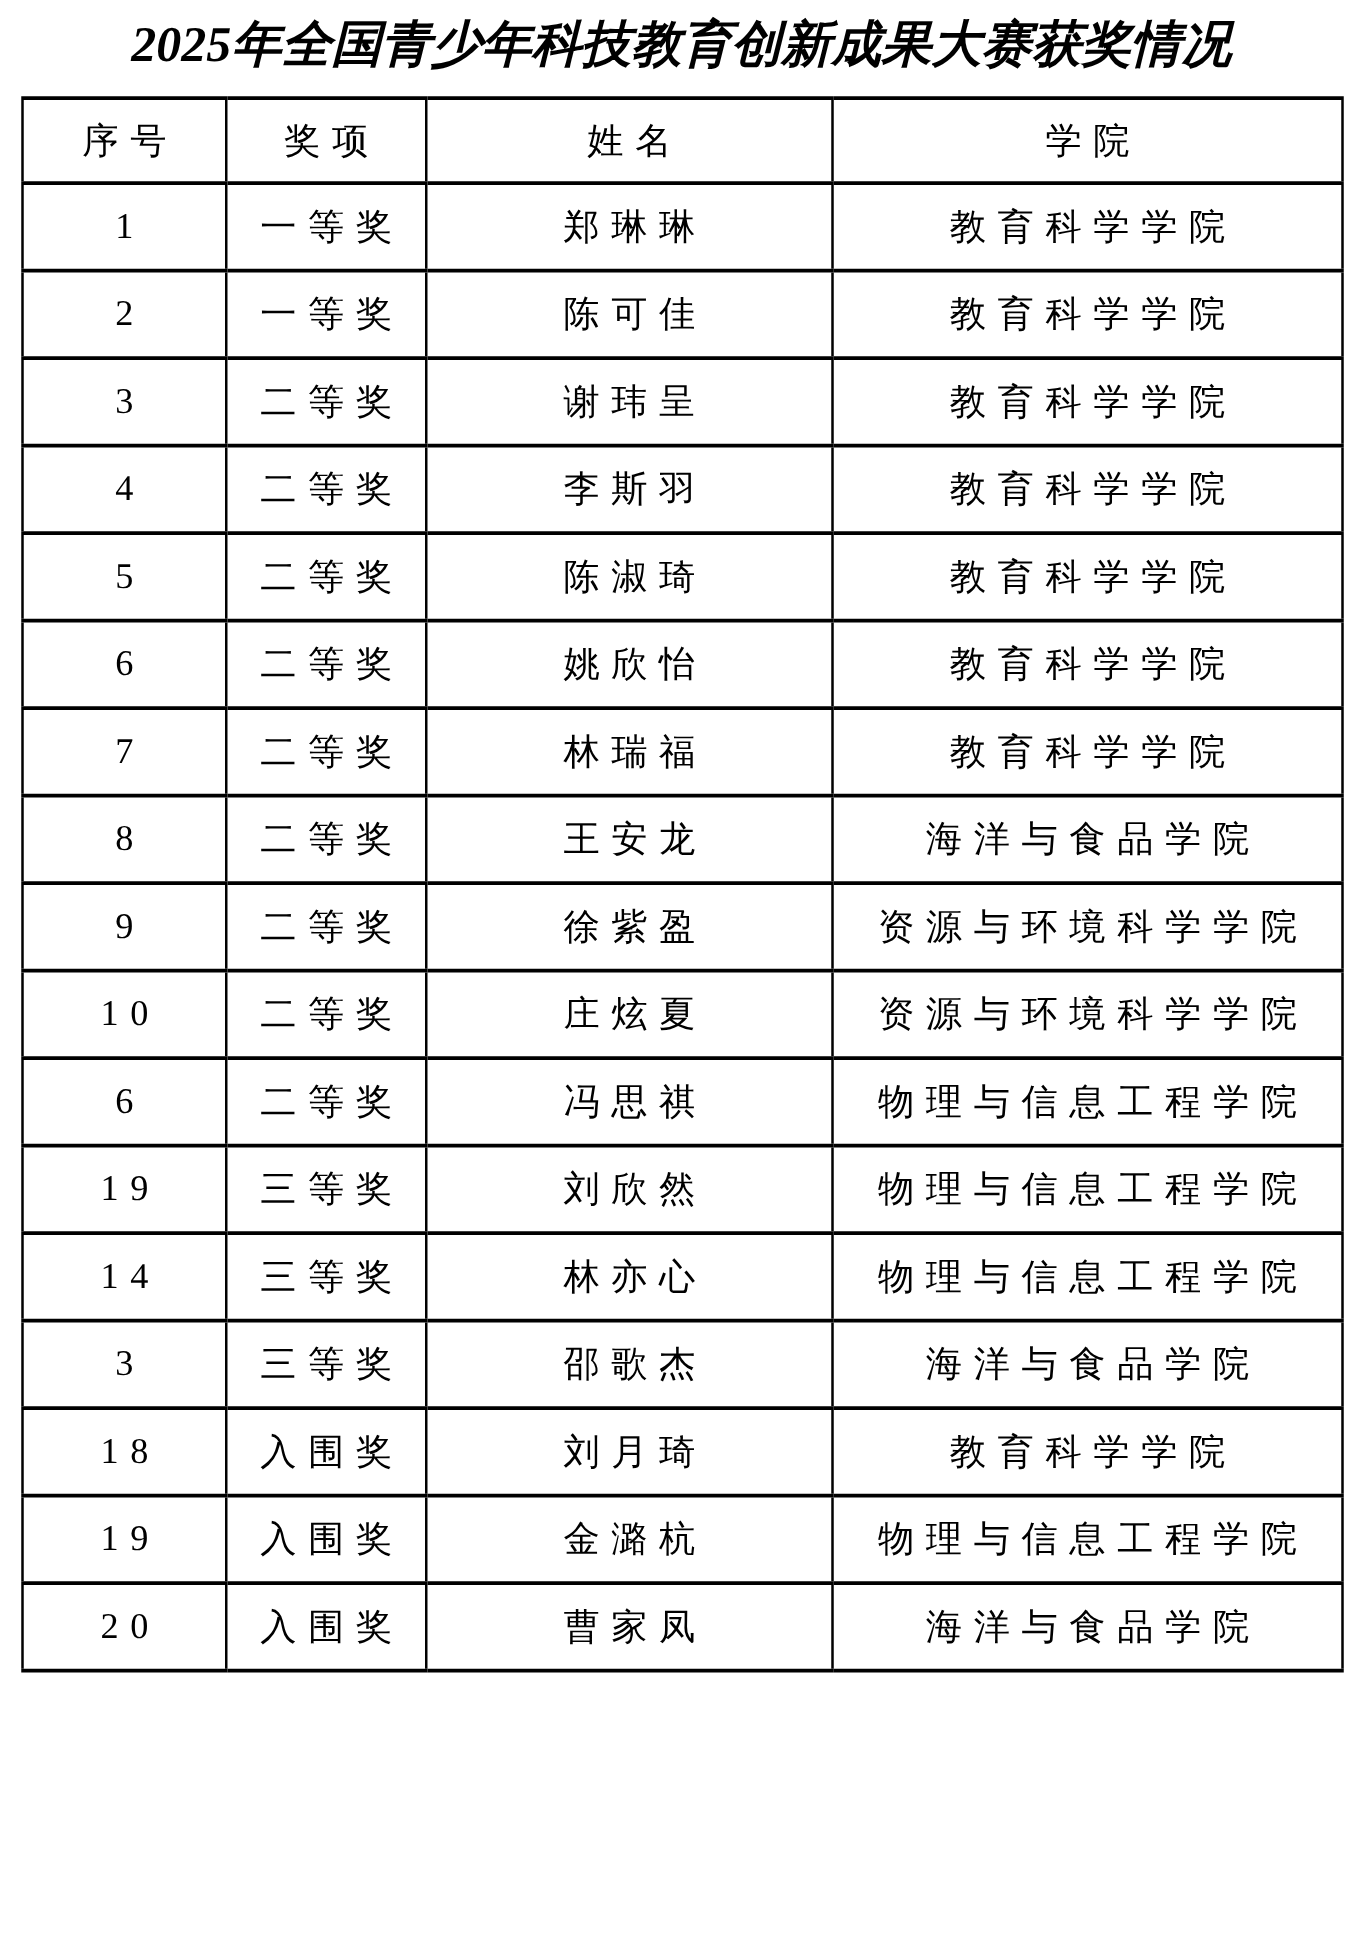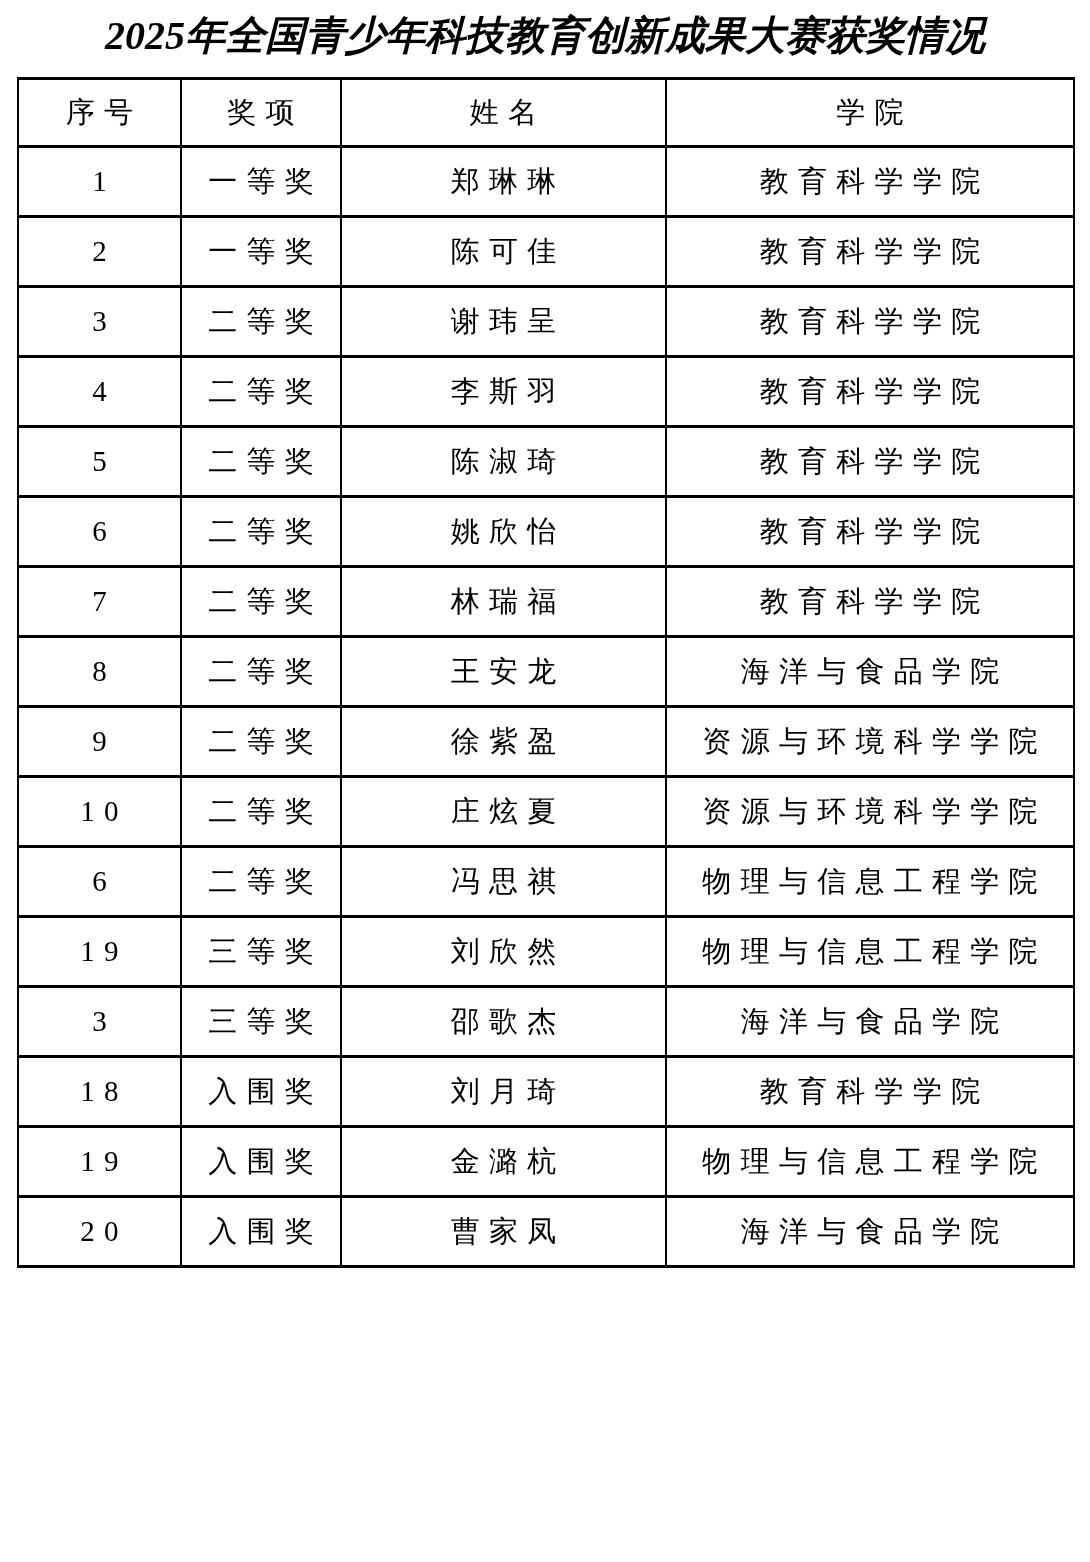--- a/index.html
+++ b/index.html
@@ -161,20 +161,26 @@
       <td>物理与信息工程学院</td>
     </tr>
 
     <tr>
       <td>19</td>
       <td>三等奖</td>
       <td>刘欣然</td>
       <td>物理与信息工程学院</td>
     </tr>
 
+    <tr>
+      <td>14</td>
+      <td>三等奖</td>
+      <td>林亦心</td>
+      <td>物理与信息工程学院</td>
+    </tr>
 
 
     <tr>
       <td>3</td>
       <td>三等奖</td>
       <td>邵歌杰</td>
       <td>海洋与食品学院</td>
     </tr>
 
 

